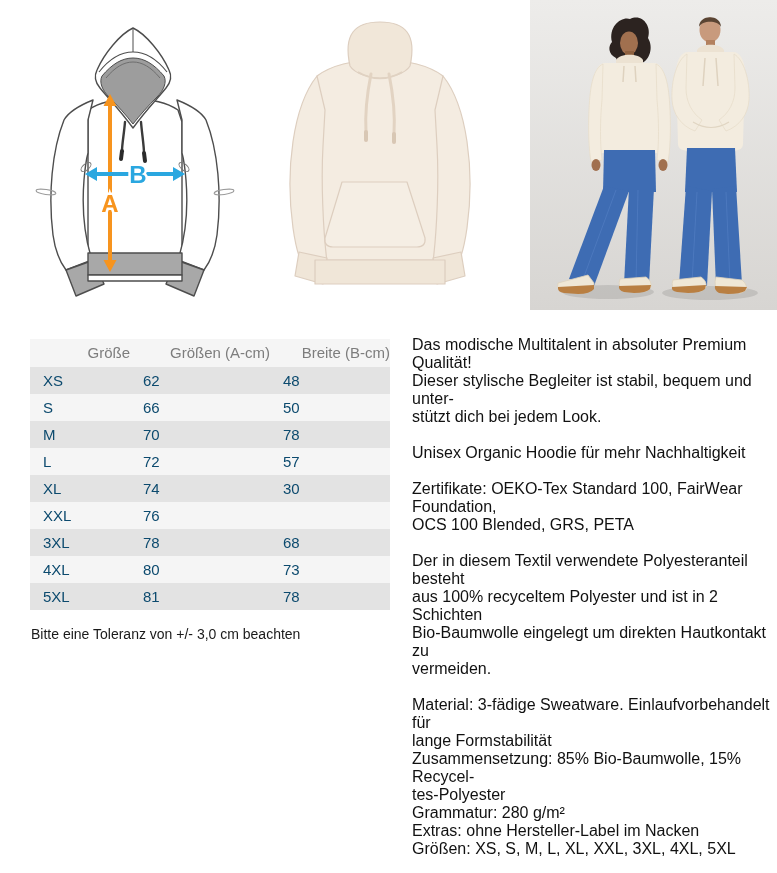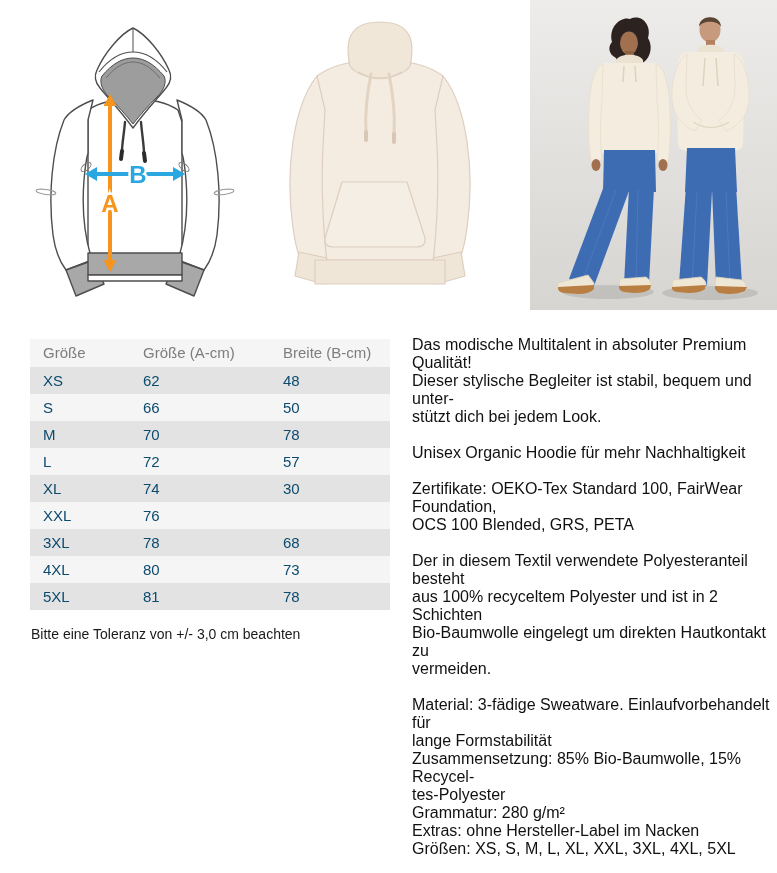--- a/index.html
+++ b/index.html
@@ -11,21 +11,21 @@
   .flatlay-panel{left:255px;top:10px;width:250px;height:290px;}
   .models-panel{left:530px;top:0;width:247px;height:310px;}
 
   .size-table{position:absolute;left:30px;top:339px;width:360px;font-size:15px;}
   .size-row{display:grid;grid-template-columns:100px 140px 120px;height:27px;line-height:27px;}
   .size-row.header{height:28px;line-height:28px;background:#f5f5f5;color:#7d7d7d;}
   .size-row:nth-child(even){background:#e3e3e3;}
   .size-row:nth-child(odd){background:#f5f5f5;}
   .size-row.header{background:#f5f5f5;}
   .size-cell{padding-left:13px;color:#0c4a6e;white-space:nowrap;overflow:hidden;}
-  .size-row.header .size-cell{color:#7d7d7d;}
+  .size-row.header .size-cell{color:#7d7d7d;text-align:right;}
 
   .tolerance-note{position:absolute;left:31px;top:626px;font-size:14px;color:#1a1a1a;}
 
   .description{position:absolute;left:412px;top:336px;width:365px;color:#111111;
                font-size:16px;line-height:18px;}
   .description p{margin:0 0 18px 0;white-space:pre-line;}
   .ab-label{font-weight:bold;font-size:24px;paint-order:stroke;stroke:#ffffff;stroke-width:5px;
             font-family:"Liberation Sans",sans-serif;}
 </style>
 </head>
@@ -166,21 +166,21 @@
         <path d="M 142,287 L 176,285 L 175,289 Q 171,293 158,293 L 147,292 Q 141,291 142,287 Z" fill="#b97f42"></path>
         <path d="M 186,277 L 212,280 Q 218,285 216,290 L 211,293 L 189,292 Q 183,286 186,277 Z" fill="#efe7d6" stroke="#ddd2bd" stroke-width="0.8"></path>
         <path d="M 185,286 L 217,287 L 215,291 Q 210,294 198,294 L 189,293 Q 184,290 185,286 Z" fill="#b97f42"></path>
       </g>
     </svg>
   </div>
 
   <div class="size-table">
     <div class="size-row header">
       <div class="size-cell">Größe</div>
-      <div class="size-cell">Größe (A-cm)</div>
+      <div class="size-cell">Größen (A-cm)</div>
       <div class="size-cell">Breite (B-cm)</div>
     </div>
     <div class="size-row">
       <div class="size-cell">XS</div>
       <div class="size-cell">62</div>
       <div class="size-cell">48</div>
     </div>
     <div class="size-row">
       <div class="size-cell">S</div>
       <div class="size-cell">66</div>

